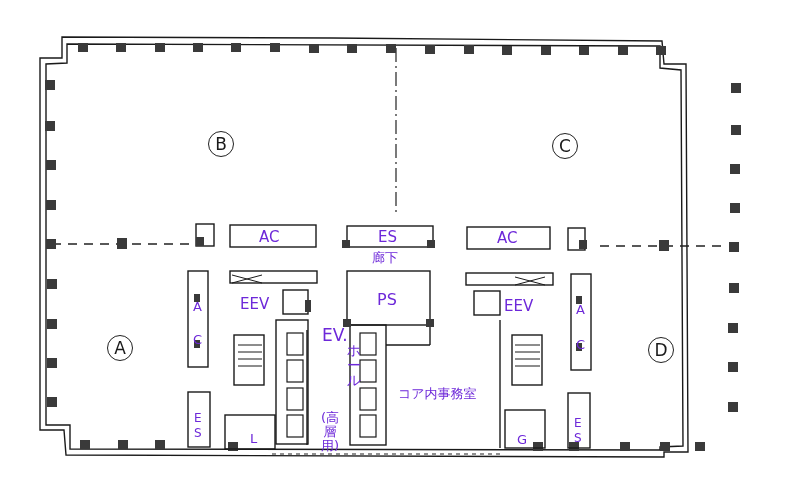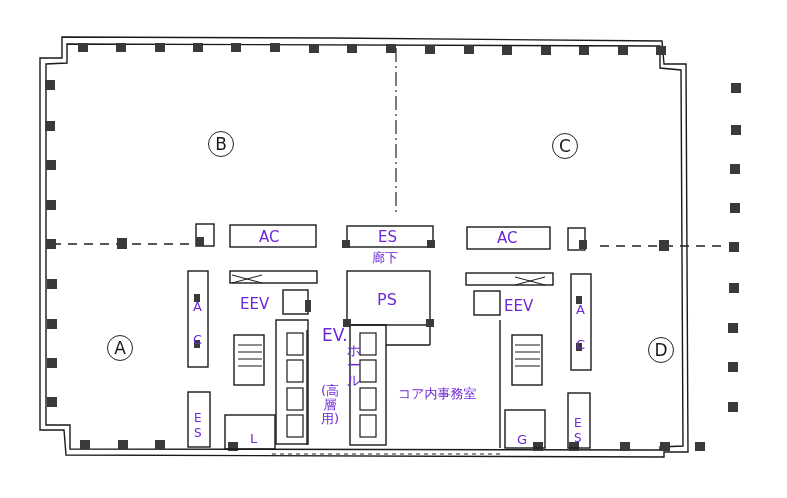--- a/index.html
+++ b/index.html
@@ -166,20 +166,20 @@
 <span class="lbl" style="left:372px;top:252px;font-size:13px;font-family:Liberation Mono, monospace;">廊下</span>
 <span class="lbl" style="left:377px;top:292px;font-size:16px;">PS</span>
 <span class="lbl" style="left:240px;top:297px;font-size:15px;">EEV</span>
 <span class="lbl" style="left:504px;top:299px;font-size:15px;">EEV</span>
 <span class="lbl" style="left:193px;top:300px;font-size:13px;">A</span>
 <span class="lbl" style="left:193px;top:333px;font-size:13px;">C</span>
 <span class="lbl" style="left:576px;top:303px;font-size:13px;">A</span>
 <span class="lbl" style="left:576px;top:338px;font-size:13px;">C</span>
 <span class="lbl" style="left:322px;top:327px;font-size:17px;">EV.</span>
 <div class="vtext lbl" style="left:321px;top:343px;margin-left:24px;">ホール</div>
-<div class="vtext lbl" style="left:321px;top:384px;font-size:13px;line-height:14px;">(高層用)</div>
+<div class="vtext lbl" style="left:321px;top:411px;font-size:13px;line-height:14px;">(高層用)</div>
 <span class="lbl" style="left:398px;top:387px;font-size:13px;">コア内事務室</span>
 <span class="lbl" style="left:194px;top:412px;font-size:12px;">E</span>
 <span class="lbl" style="left:194px;top:427px;font-size:12px;">S</span>
 <span class="lbl" style="left:574px;top:417px;font-size:12px;">E</span>
 <span class="lbl" style="left:574px;top:432px;font-size:12px;">S</span>
 <span class="lbl" style="left:250px;top:432px;font-size:13px;">L</span>
 <span class="lbl" style="left:517px;top:433px;font-size:13px;">G</span>
 
 </body></html>

